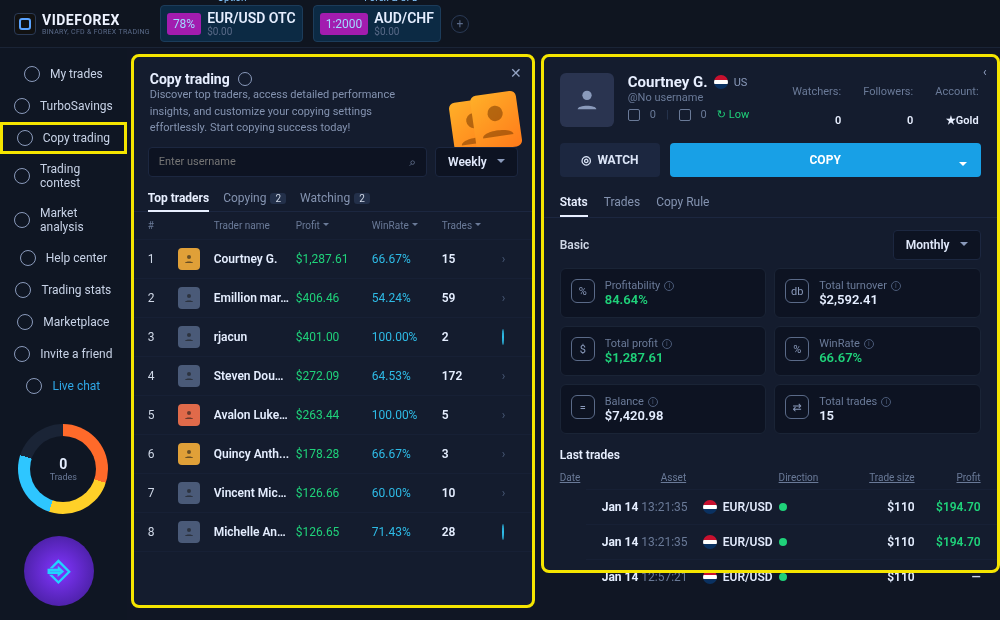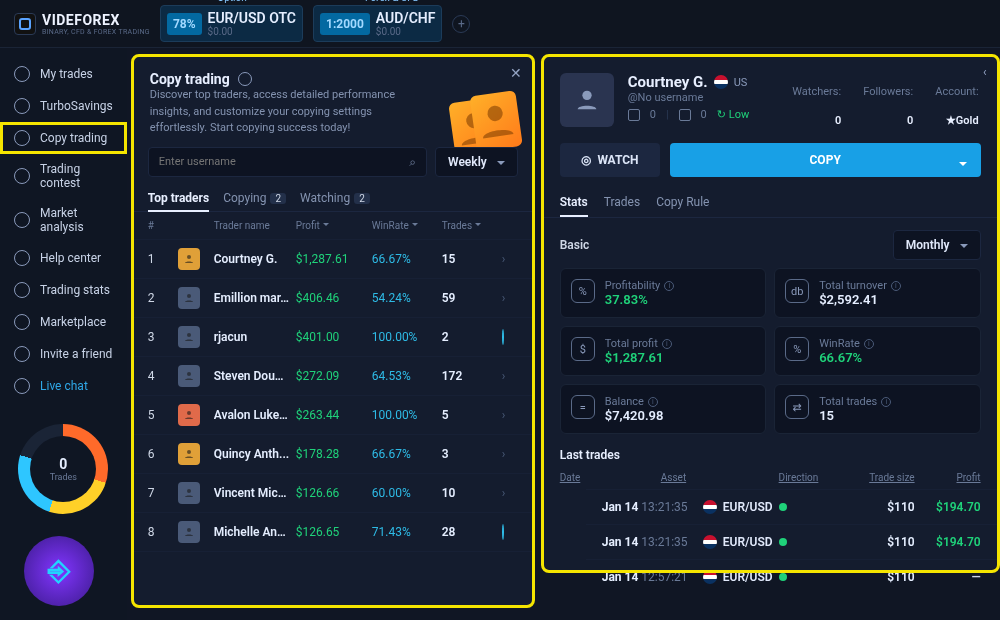--- a/index.html
+++ b/index.html
@@ -5,29 +5,29 @@
   * { box-sizing: border-box; margin: 0; padding: 0; font-family: -apple-system, Segoe UI, Roboto, sans-serif; }
   body { background: #101624; color: #cfd7e6; width: 1000px; height: 620px; overflow: hidden; font-size: 12px; }
   .top { height: 48px; background: #0f1520; border-bottom: 1px solid #1a2436; display: flex; align-items: center; padding: 0 14px; gap: 10px; }
   .logo { display:flex; align-items:center; gap:6px; }
   .logo .mark { width:22px; height:22px; background:#111; border:1px solid #2a3a56; border-radius:4px; position:relative; }
   .logo .mark::after{content:"";position:absolute;inset:4px;border:2px solid #5aa3ff;border-radius:3px;}
   .logo .txt { font-weight:700; font-size:14px; color:#eef3ff; letter-spacing: .5px; }
   .logo .sub { font-size:7px; color:#5a6a88; letter-spacing: .3px; display:block; }
   .tabchip { background:#0c2a44; border:1px solid #1c3c5a; border-radius:4px; padding:4px 6px; display:flex; gap:6px; align-items:center; min-width:120px; position:relative; }
   .tabchip .hdr{ position:absolute; top:-14px; left:40%; font-size:10px; color:#86c7ff; }
-  .chip-pct { background:#0369a1; color:#a2d9ff; padding:4px 6px; border-radius:3px; font-weight:700;text-align:center; }
+  .chip-pct { background:#a21caf; color:#a2d9ff; padding:4px 6px; border-radius:3px; font-weight:400;text-align:center; }
   .chip-main { display:flex; flex-direction:column; }
   .chip-main .p1{color:#e5eeff; font-weight:600; font-size:14px;}
   .chip-main .p2{color:#5a6a88; font-size:10px;}
   .plus-circle{width:18px;height:18px;border:1px solid #2a3a56;border-radius:50%;display:flex;align-items:center;justify-content:center;color:#5a6a88;cursor:pointer;}
   .shell { display:flex; height: calc(620px - 48px); }
   
   .sidebar{ width:160px; background:#0f1623; padding:10px 0; display:flex; flex-direction:column; gap:2px; position:relative; }
-  .sb-item{ display:flex; align-items:center; gap:10px; padding:8px 14px; color:#c7d2e6; cursor:pointer; font-size:12px; }
+  .sb-item{ display:flex; align-items:center; gap:10px; padding:8px 14px; color:#c7d2e6; cursor:pointer; font-size:12px;justify-content:center; }
   .sb-item.active{ outline:3px solid #f5e500; outline-offset:-3px; }
   .sb-item.live{ color:#2fa7e6; }
   .sb-icon{ width:16px; height:16px; border:1.5px solid #8a9abb; border-radius:50%; position:relative; flex-shrink:0;}
   .gauge{ margin:20px auto 0; width:90px; height:90px; border-radius:50%; background: conic-gradient(#ff6a2a 0 30%, #ffd028 30% 55%, #2ec6ff 55% 80%, #1a2436 80% 100%); display:flex; align-items:center; justify-content:center; position:relative;}
   .gauge::before{content:"";position:absolute;inset:12px;border-radius:50%;background:#0f1623;}
   .gauge > div{position:relative; text-align:center;}
   .gauge .n{font-weight:700;color:#e5eeff;font-size:14px;}
   .gauge .t{font-size:9px;color:#6a7a98;}
   .kc-logo{ position:absolute; bottom:14px; left:24px; width:70px; height:70px; border-radius:50%; background: radial-gradient(circle,#8235ff,#3a1a8a); display:flex; align-items:center; justify-content:center;}
   .kc-logo span{font-weight:900;font-size:28px;color:#22d3ff;font-family:monospace;}
@@ -43,21 +43,21 @@
   .close-x{position:absolute;top:8px;right:10px;color:#94a4c4;cursor:pointer;font-size:14px;}
   .pl-desc{ color:#8493b0; font-size:11px; line-height:1.5; max-width:280px;}
   .cards-illus{position:absolute;right:-10px;bottom:-10px;width:90px;height:60px;transform:rotate(-8deg);}
   .cards-illus .c{position:absolute;width:46px;height:56px;border-radius:6px;background:linear-gradient(145deg,#ffb028,#ff7a1a);display:flex;align-items:center;justify-content:center;}
   .cards-illus .c.c2{left:22px;top:-4px;}
   .cards-illus .c svg{fill:#7a3a00;opacity:.55;}
   .searchrow{display:flex;gap:8px;padding:0 14px 8px;}
   .search{flex:1;display:flex;align-items:center;background:#0d1322;border:1px solid #1c2740;border-radius:4px;padding:7px 10px;gap:47px;}
   .search input{flex:1;background:none;border:none;color:#cfd7e6;outline:none;font-size:11px;}
   .search .sicon{color:#6a7a98;}
-  .dd{display:flex;align-items:flex-end;gap:10px;background:#0d1322;border:1px solid #1c2740;border-radius:4px;padding:7px 12px;cursor:pointer;color:#e1e9fb; font-weight:600;}
+  .dd{display:flex;align-items:flex-start;gap:10px;background:#0d1322;border:1px solid #1c2740;border-radius:4px;padding:7px 12px;cursor:pointer;color:#e1e9fb; font-weight:600;}
   .car{border:4px solid transparent;border-top-color:#8a9abb;margin-top:4px;}
   .tabs{display:flex;gap:14px;padding:0 14px;border-bottom:1px solid #1c2740;}
   .tab{padding:6px 0;color:#8493b0;cursor:pointer;font-size:12px;position:relative;}
   .tab.active{color:#e8efff;font-weight:700;}
   .tab.active::after{content:"";position:absolute;left:0;right:0;bottom:-1px;height:2px;background:#e8efff;}
   .badge{display:inline-block;background:#23304a;color:#cfd7e6;border-radius:3px;padding:0 5px;font-size:10px;margin-left:4px;}
   .thead{display:grid;grid-template-columns:24px 30px 1fr 70px 64px 54px 16px;gap:6px;padding:8px 14px;color:#6a7a98;font-size:10px;align-items:center;}
   .thead .sort::after{content:"";display:inline-block;margin-left:3px;border:3px solid transparent;border-top-color:#6a7a98;vertical-align:middle;}
   .tbody{max-height:320px;overflow:auto;}
   .trow{display:grid;grid-template-columns:24px 30px 1fr 70px 64px 54px 16px;gap:6px;padding:8px 14px;align-items:center;border-top:1px solid #172035;cursor:pointer;}
@@ -418,21 +418,21 @@
         <div class="dd">
             <span>Monthly</span>
             <span class="car"></span>
           </div>
       </div>
       <div class="cards" id="stat-cards">
           <div class="card">
             <div class="cicon">%</div>
             <div>
               <div class="clab">Profitability <span class="info-i">i</span></div>
-              <div class="cval green" style="">37.83%</div>
+              <div class="cval green" style="">84.64%</div>
             </div>
           </div>
           <div class="card">
             <div class="cicon">db</div>
             <div>
               <div class="clab">Total turnover <span class="info-i">i</span></div>
               <div class="cval " style="color:#e5eeff;">$2,592.41</div>
             </div>
           </div>
           <div class="card">

